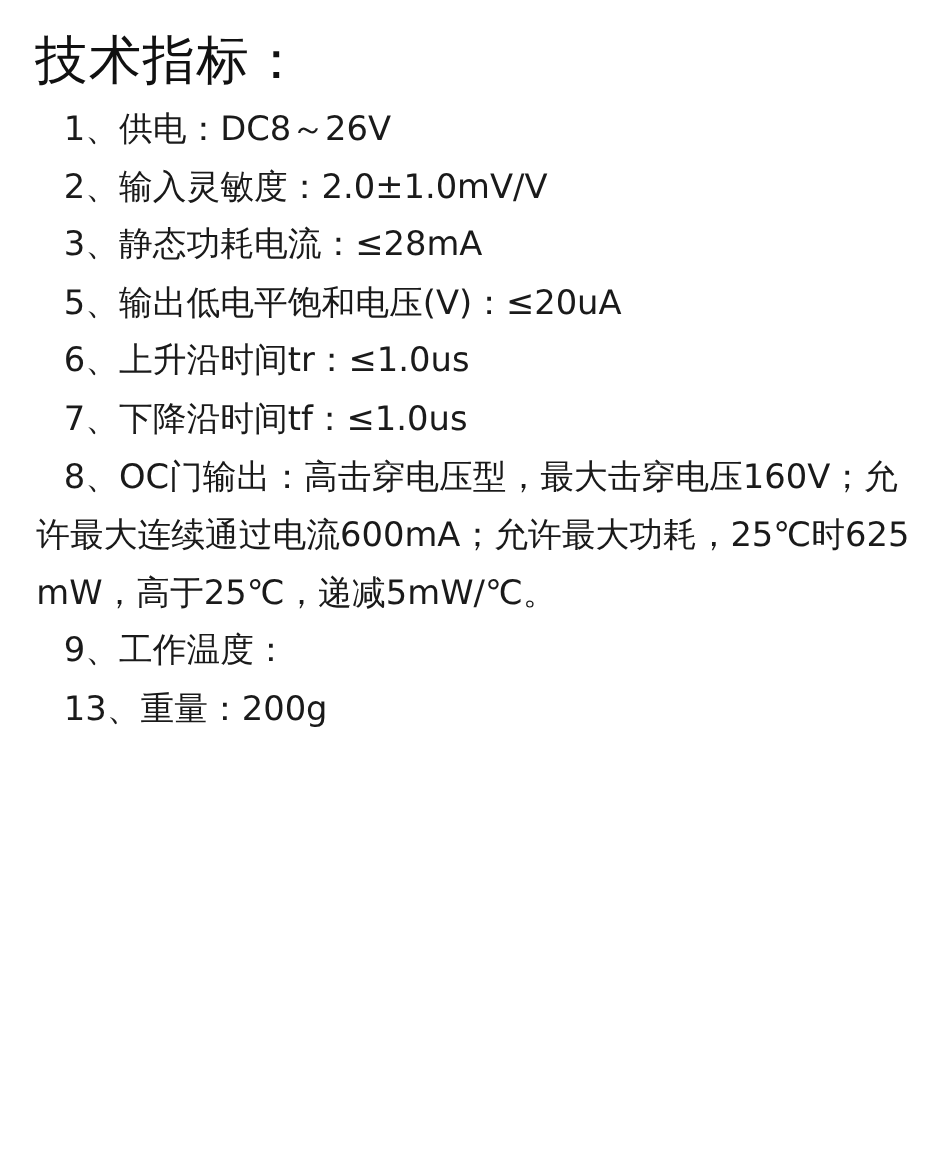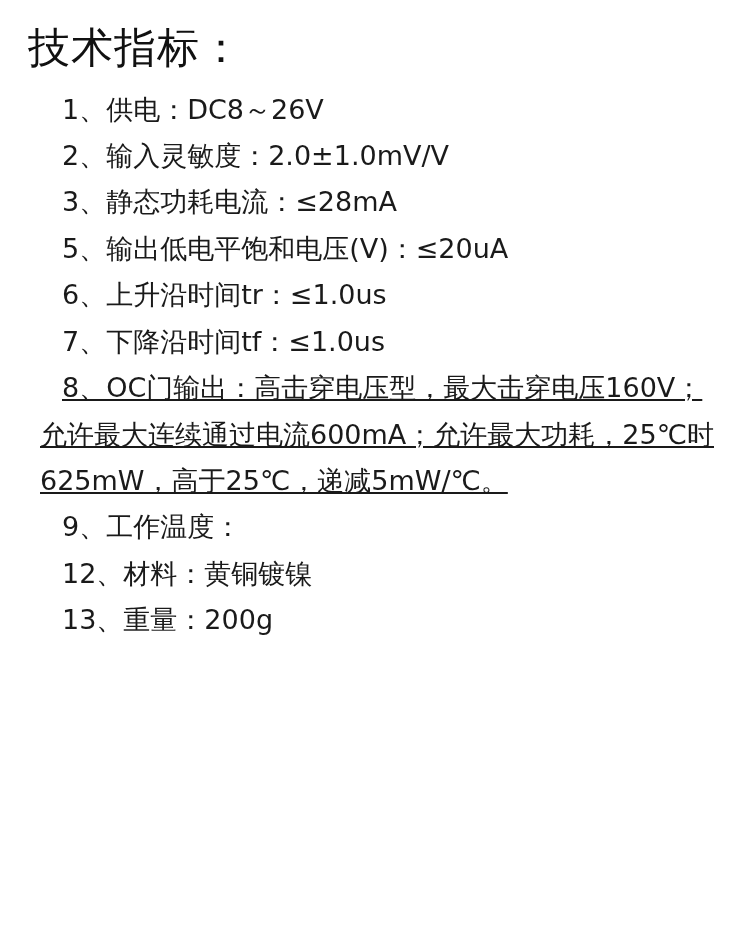--- a/index.html
+++ b/index.html
@@ -25,50 +25,48 @@
   .doc-title {
     font-size: 42px;
     line-height: 1.25;
     font-weight: 400;
     letter-spacing: 1px;
     margin: 0 0 6px 0;
     color: #111111;
   }
   .spec-list {
     list-style: none;
-    margin: 12px;
+    margin: 1px;
     padding: 0;
   }
   .spec-item {
     font-size: 27px;
     line-height: 1.72;
     color: #1a1a1a;
     margin: 0;
     padding: 0;
     text-indent: 22px;
     word-break: break-all;
   }
   .spec-item.wrap {
     text-indent: 22px;
-    text-decoration: underline;
   }
 </style>
 </head>
 <body>
 
 <div class="page">
 
   <h1 class="doc-title">技术指标：</h1>
 
   <ul class="spec-list">
     <li class="spec-item">1、供电：DC8～26V</li>
     <li class="spec-item">2、输入灵敏度：2.0±1.0mV/V</li>
     <li class="spec-item">3、静态功耗电流：≤28mA</li>
     <li class="spec-item">5、输出低电平饱和电压(V)：≤20uA</li>
     <li class="spec-item">6、上升沿时间tr：≤1.0us</li>
     <li class="spec-item">7、下降沿时间tf：≤1.0us</li>
     <li class="spec-item wrap">8、OC门输出：高击穿电压型，最大击穿电压160V；允许最大连续通过电流600mA；允许最大功耗，25℃时625mW，高于25℃，递减5mW/℃。</li>
     <li class="spec-item">9、工作温度：</li>
-    <li class="spec-item">12、材料：黄铜镀镍</li>
     <li class="spec-item">13、重量：200g</li>
   </ul>
 
 </div>
 
 </body></html>

